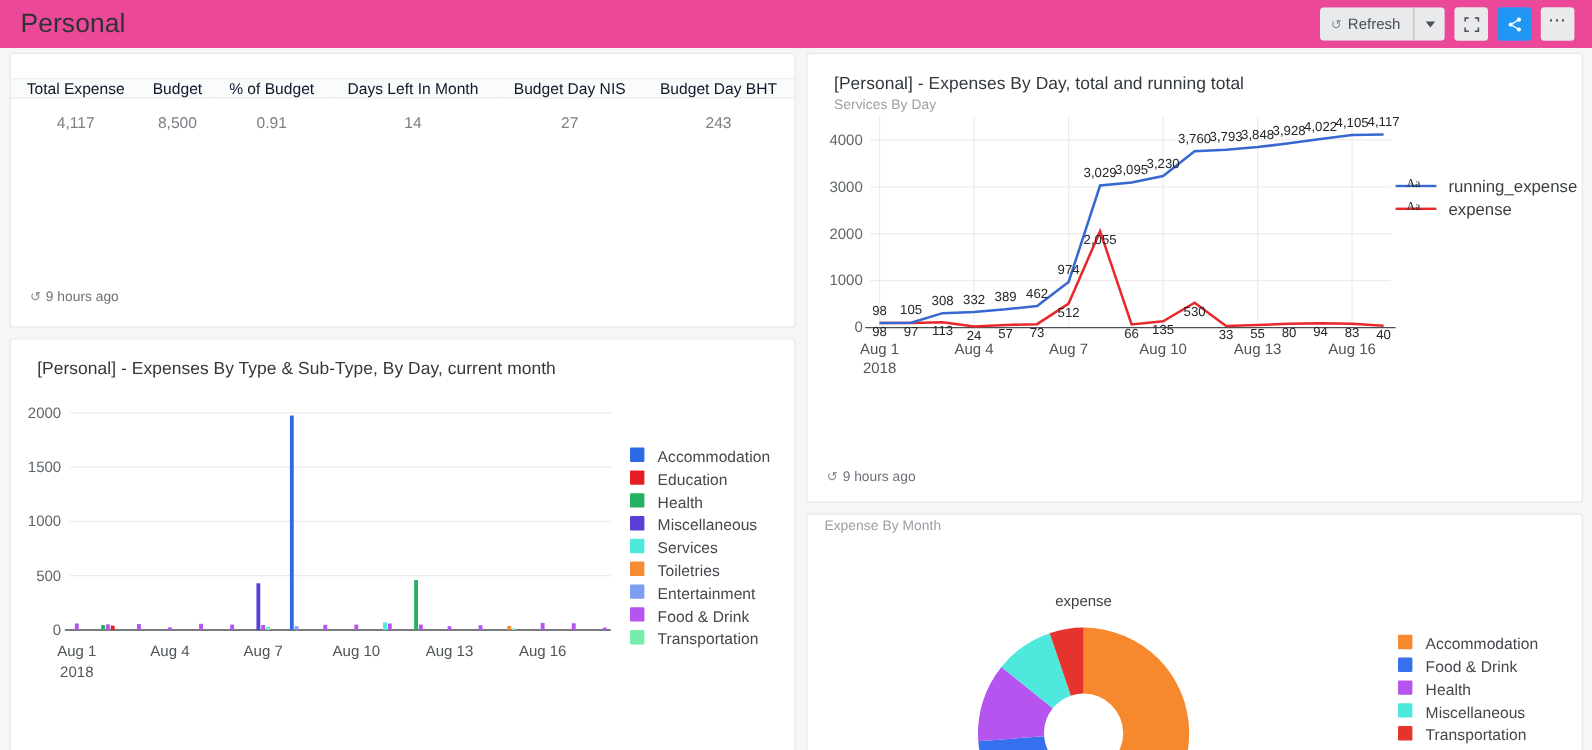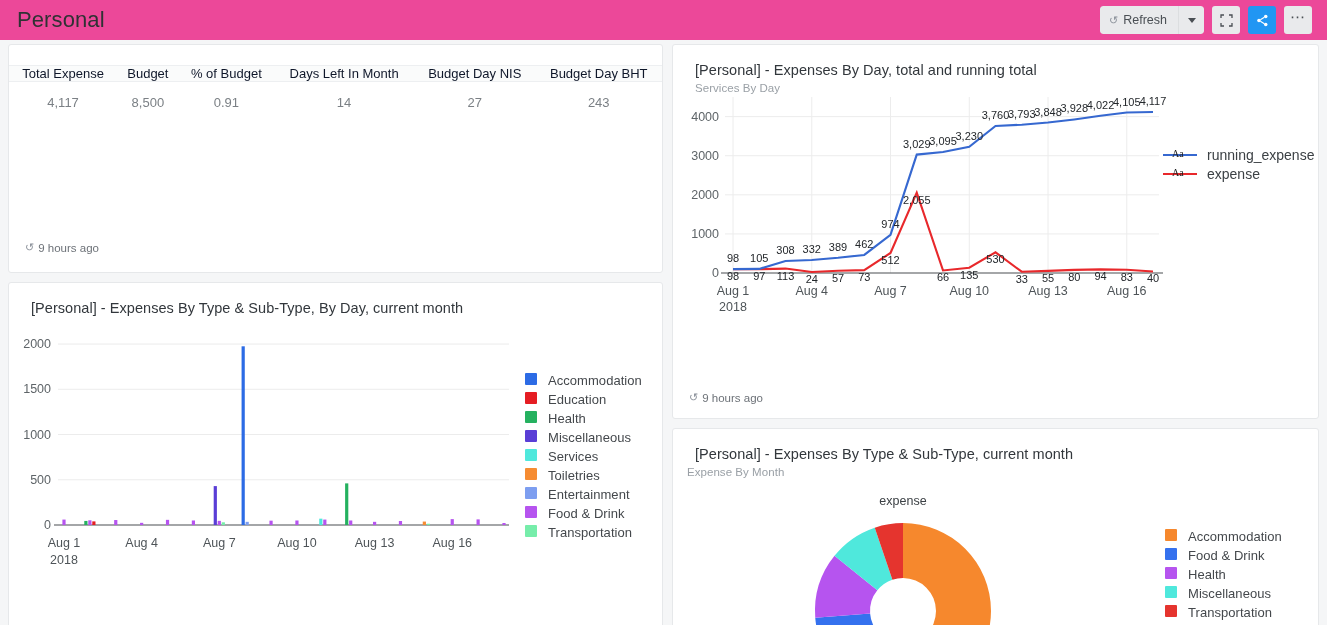--- a/index.html
+++ b/index.html
@@ -342,21 +342,20 @@
         <span class="legend-label">Food &amp; Drink</span>
       </div>
       <div class="legend-row">
         <span class="legend-swatch" style="background:#76edaa"></span>
         <span class="legend-label">Transportation</span>
       </div>
     </div>
 </div>
 
 <div class="panel" id="panel-donut">
-  <div class="panel-title">[Personal] - Expenses By Type &amp; Sub-Type, current month</div>
   <div class="panel-subtitle" style="padding-left:14px;">Expense By Month</div>
   <div class="chart-area" style="left:110px;top:62px;">
     <svg id="svg-donut" width="340" height="210">
         <text x="120" y="14" class="donut-title" text-anchor="middle">expense</text>
         <path d="M120 32 A88 88 0 0 1 120 208 L120 153 A33 33 0 0 0 120 87 Z" fill="#f6882d"></path>
         <path d="M120 208 A88 88 0 0 1 32.25001677706598 126.62875888645807 L87.09375629139974 122.48578458242177 A33 33 0 0 0 120 153 Z" fill="#3571ee"></path>
         <text x="74.78310031495911" y="173.76148052380023" class="donut-pct" text-anchor="middle">23.8%</text>
         <path d="M32.25001677706598 126.62875888645807 A88 88 0 0 1 51.49531746210195 64.76316020641835 L94.31074404828823 99.28618507740688 A33 33 0 0 0 87.09375629139974 122.48578458242177 Z" fill="#b654ef"></path>
         <path d="M51.49531746210195 64.76316020641835 A88 88 0 0 1 91.75696233696561 36.65534916046249 L109.4088608763621 88.74575593517343 A33 33 0 0 0 94.31074404828823 99.28618507740688 Z" fill="#4fe8dc"></path>
         <path d="M91.75696233696561 36.65534916046249 A88 88 0 0 1 120.00000000000006 32 L120.00000000000003 87 A33 33 0 0 0 109.4088608763621 88.74575593517343 Z" fill="#e5342e"></path>

